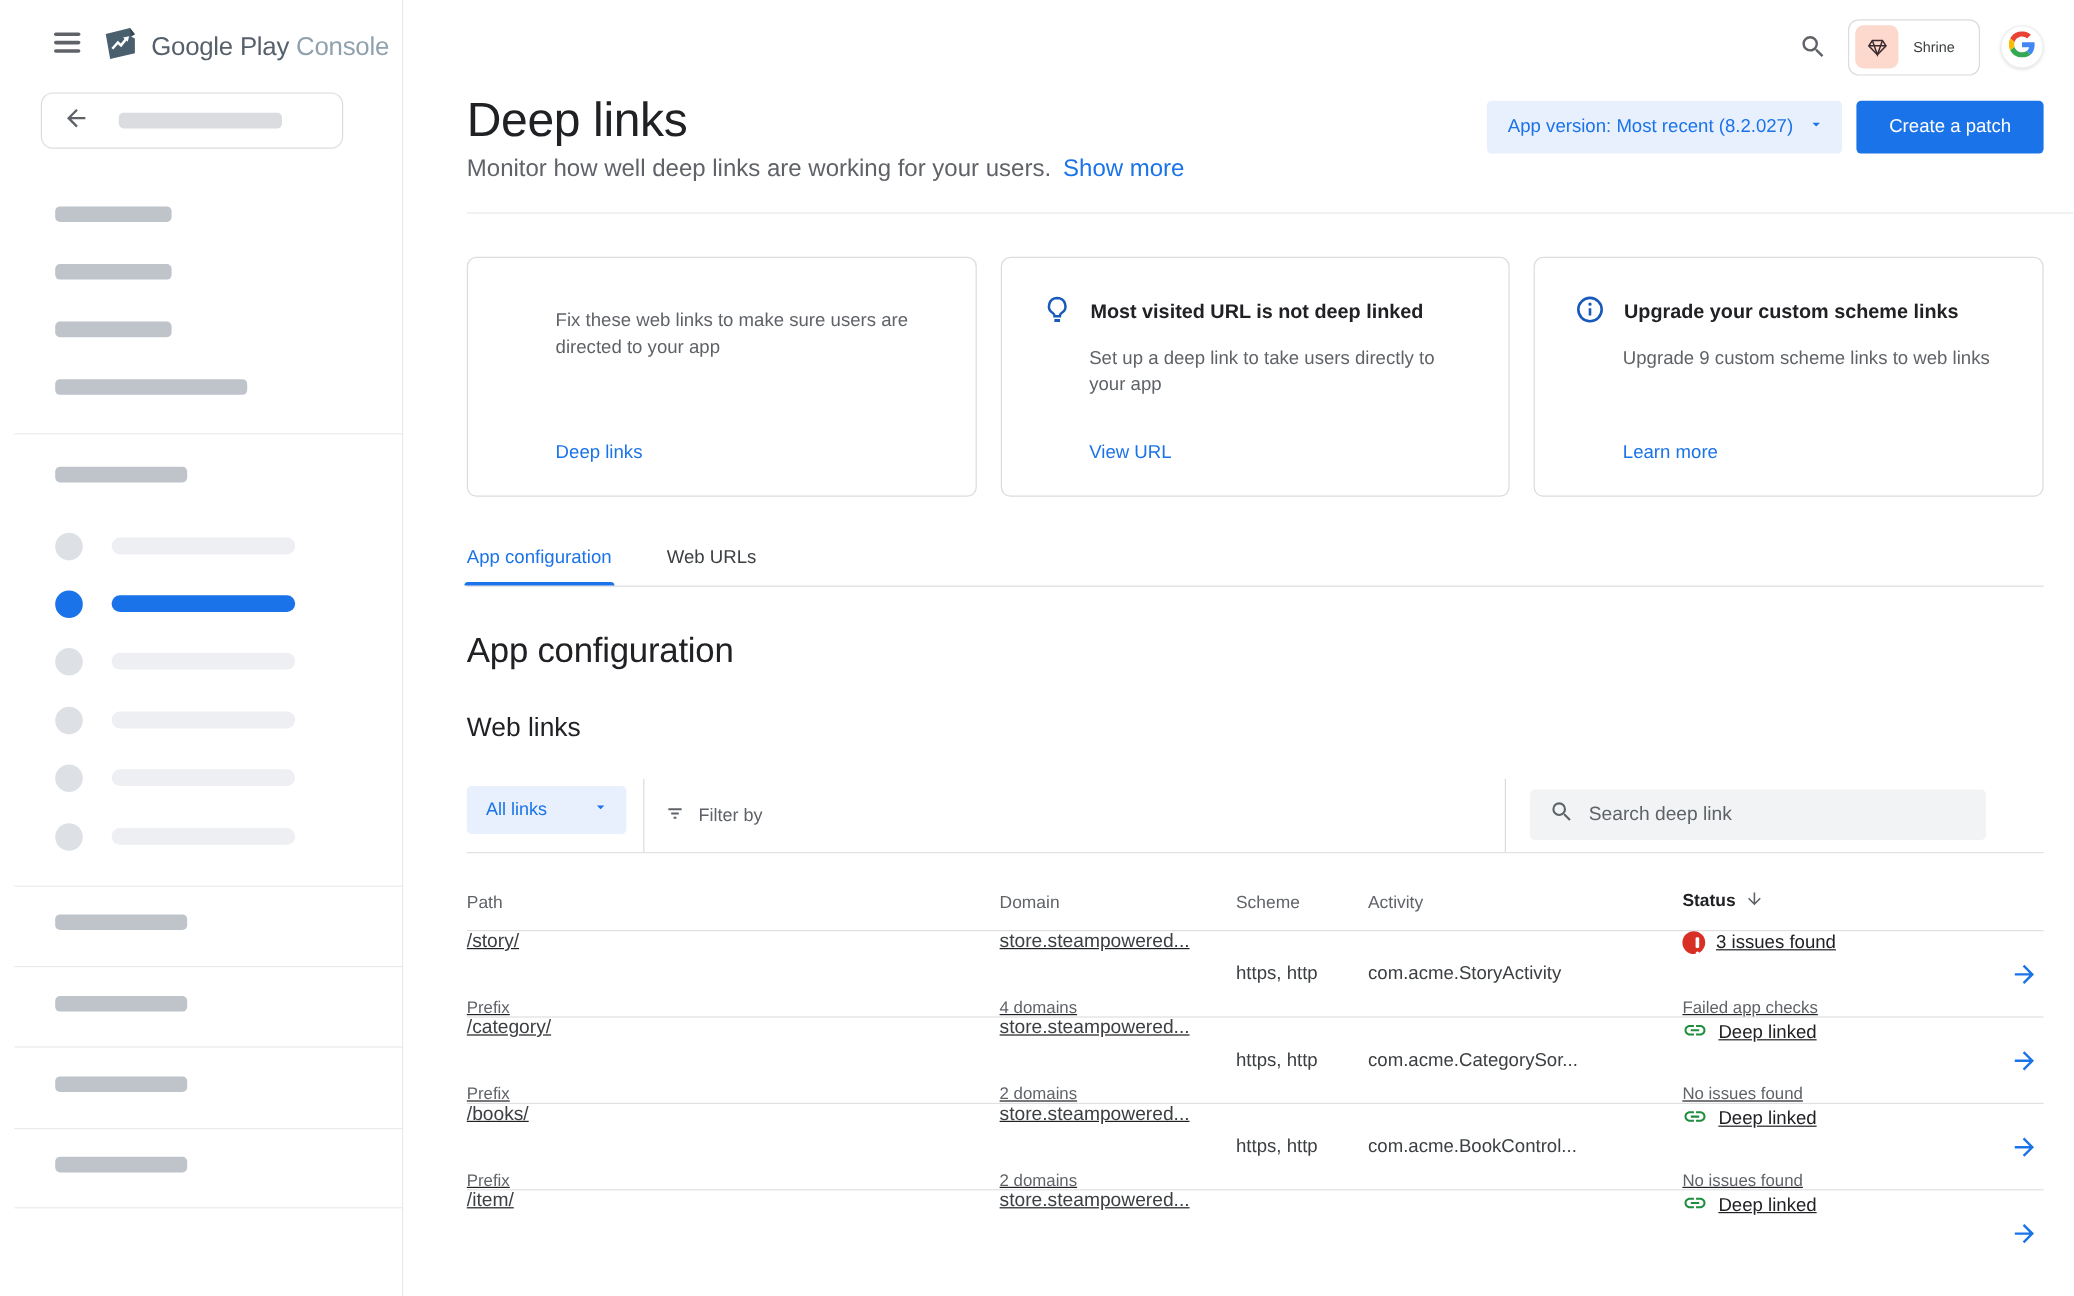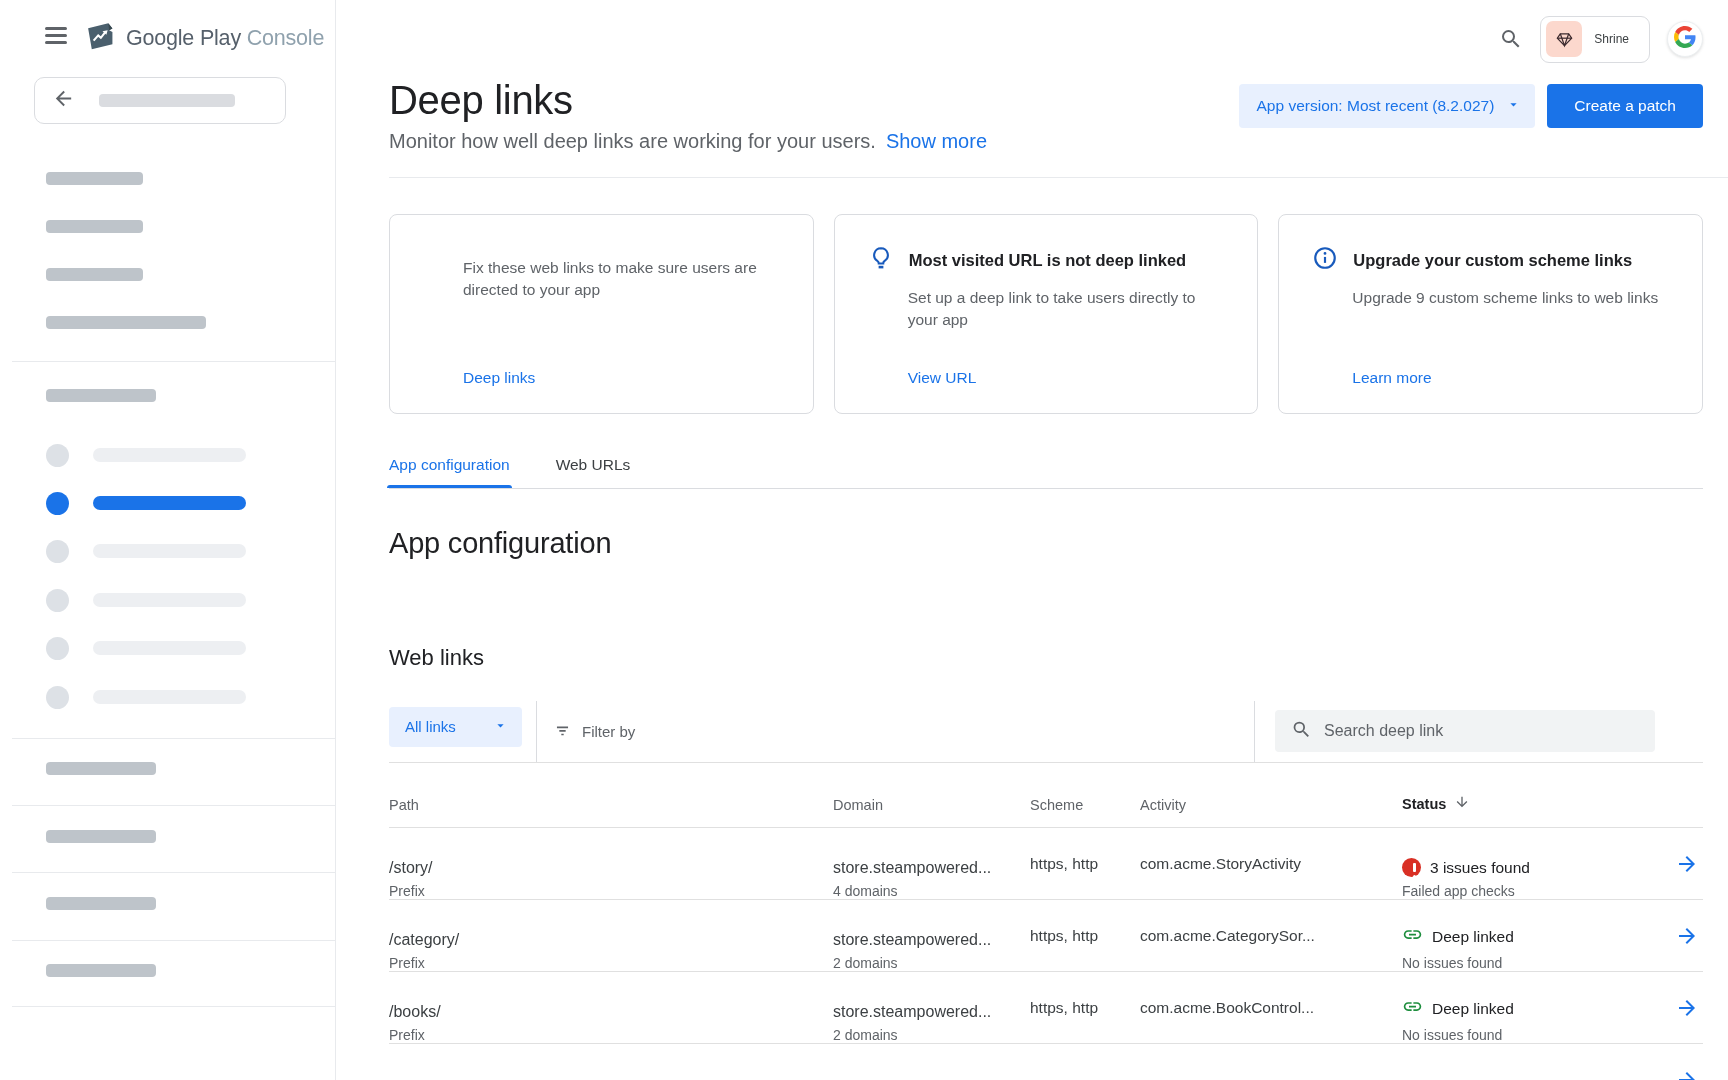--- a/index.html
+++ b/index.html
@@ -68,42 +68,42 @@
   .err-badge::after { content:""; position:absolute; left:11px; top:16.5px; width:3px; height:3px; background:#fff; border-radius:50%; }
 
   .tabs { display:flex; gap:46px; margin-top:42px; border-bottom:1px solid #dadce0; }
   .tab { padding-bottom:14px; font-size:15.5px; font-weight:500; color:#3c4043; position:relative; cursor:pointer; }
   .tab.active { color:#1a73e8; }
   .tab.active::after { content:""; position:absolute; left:-2px; right:-2px; bottom:0; height:3px;
     background:#1a73e8; border-radius:3px 3px 0 0; }
 
   .section-title { margin-top:38px; font-size:29px; font-weight:500; letter-spacing:-0.2px; }
   .section-desc { margin-top:13px; font-size:16.5px; color:#3c4043; }
-  .weblinks-title { margin-top:85px; font-size:22px; font-weight:500; }
+  .weblinks-title { margin-top:33px; font-size:22px; font-weight:500; }
 
   .filterbar { margin-top:30px; height:62px; border-bottom:1px solid #e0e0e0; display:flex; align-items:center; }
   .alllinks-chip { width:133px; height:40px; background:#e8f0fe; border-radius:4px; display:flex;
     align-items:center; justify-content:space-between; padding:0 14px 0 16px; color:#1a73e8;
     font-size:15px; font-weight:500; cursor:pointer; margin-top:-10px; }
   .vdiv { width:1px; align-self:stretch; background:#dadce0; }
   .vdiv.v1 { margin-left:14px; }
   .filter-group { display:flex; align-items:center; gap:10px; padding-left:16px; color:#5f6368; font-size:15px; cursor:pointer; }
   .fb-spacer { flex:1; }
   .dl-search { width:380px; height:42px; background:#f1f3f4; border-radius:4px; display:flex;
     align-items:center; gap:12px; padding:0 16px; margin:0 48px 10px 20px; align-self:end; }
   .dl-search input { border:none; outline:none; background:transparent; flex:1;
     font-family:"Liberation Sans", sans-serif; font-size:16px; color:#202124; }
 
   .tgrid { display:grid; grid-template-columns:444px 197px 110px 262px 248px 1fr; }
   .thead { height:65px; align-items:end; padding-bottom:14px; border-bottom:1px solid #e0e0e0; }
   .th { font-size:14.5px; color:#5f6368; }
   .th.sorted { color:#202124; font-weight:700; display:flex; align-items:center; gap:8px; }
   .trow { height:72px; border-bottom:1px solid #e0e0e0; }
   .trow:last-child { border-bottom:none; }
-  .cell2 { display:flex; flex-direction:column; justify-content:flex-end; }
+  .cell2 { display:flex; flex-direction:column; justify-content:space-between;text-decoration:underline; }
   .cell-main { font-size:16px; color:#3c4043; }
   .cell-sub { font-size:14px; color:#5f6368; margin-top:6px; }
   .cell1 { align-self:center; font-size:15.5px; color:#3c4043; }
   .status-line { display:flex; align-items:center; gap:9px; font-size:15.5px; color:#202124; }
   .row-arrow { align-self:center; justify-self:end; margin-right:4px; cursor:pointer; display:flex; }
 </style>
 </head>
 <body>
 
 <div class="sidebar">

